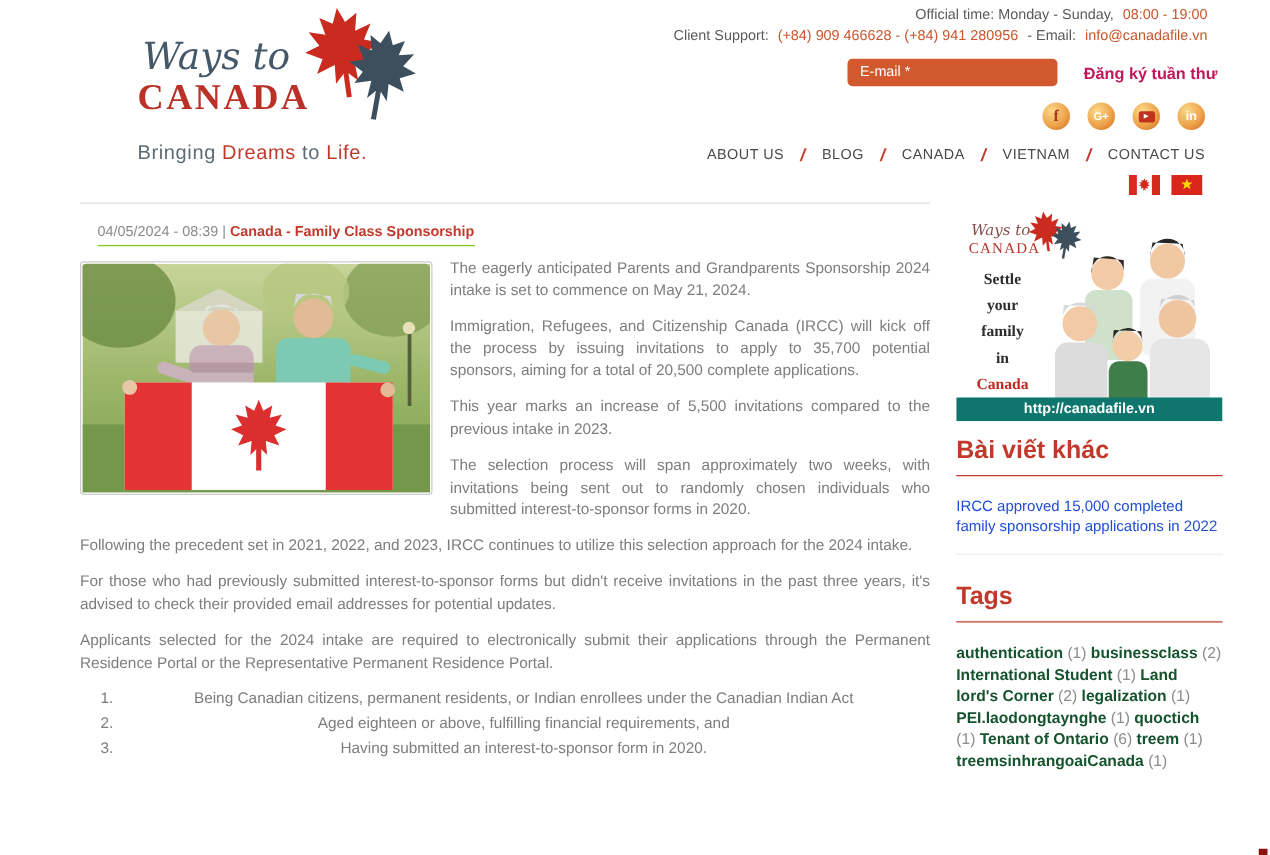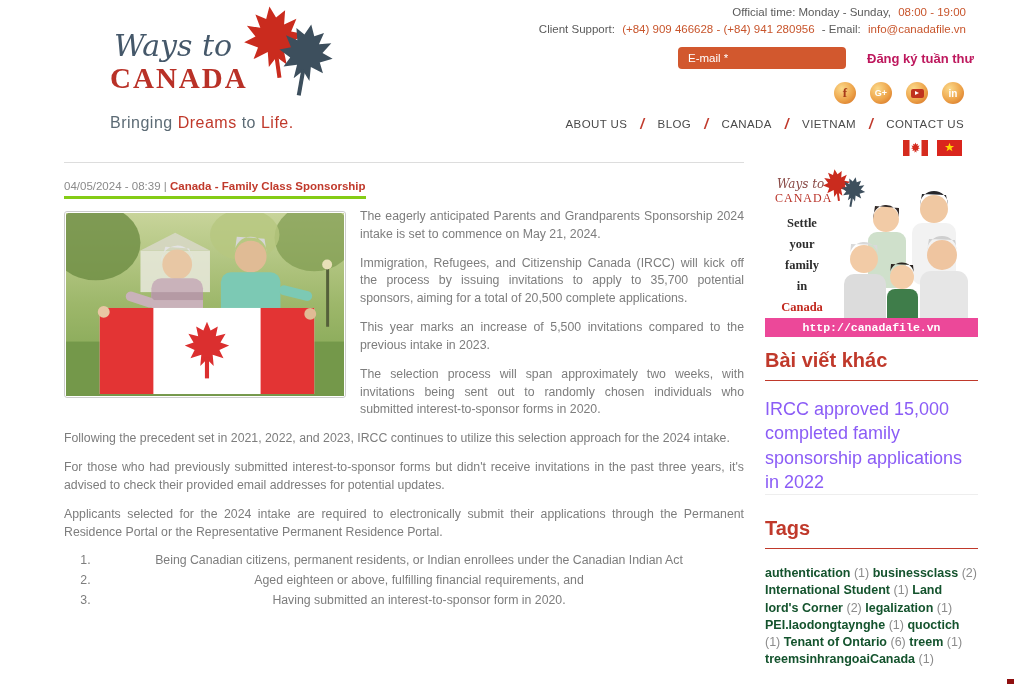--- a/index.html
+++ b/index.html
@@ -41,43 +41,43 @@
   .logo-tagline .red { color: #c0392b; }
 
   
   .content { display: flex; padding: 0 38px 0 64px; gap: 21px; align-items: flex-start; }
   .article { width: 680px; }
   .sidebar { width: 213px; }
 
   
   .article h1 { font-size: 19px; color: #3c3c3c; font-weight: bold; margin: 12px 0 12px; font-family: "Liberation Sans", sans-serif; }
   .title-rule { border: none; border-top: 1px solid #ddd; margin: 0 0 13px; }
-  .meta-line { display: inline-block; font-size: 11.5px; color: #8a8a8a; border-bottom: 3px solid #84cc16; padding-bottom: 4px; }
+  .meta-line { display: inline-block; font-size: 11.5px; color: #8a8a8a; border-bottom: 1px solid #84cc16; padding-bottom: 4px; margin-left: 14px; }
   .meta-line .cat { color: #c0392b; font-weight: bold; cursor: pointer; }
   .article-body { margin-top: 9px; font-size: 12.3px; line-height: 1.45; text-align: justify; color: #7d7d7d; }
   .article-photo { float: left; width: 282px; height: 187px; border: 1px solid #ccc; border-radius: 3px; padding: 1px; margin: 3px 14px 6px 0; background: #fff; }
   .article-photo svg { display: block; width: 100%; height: 100%; }
   .article-body p { margin: 0 0 11px; }
   .article-body ol { margin: 0 0 11px 30px; text-align: center; }
   .article-body li { margin-bottom: 2px; }
 
   
   .banner { position: relative; width: 213px; height: 170px; background: #fff; overflow: hidden; cursor: pointer; margin-top: 5px; }
   .banner-logo-script { position: absolute; left: 12px; top: 10px; font-family: "DejaVu Serif", serif; font-style: italic; font-size: 12px; color: #8a4a46; }
   .banner-logo-name { position: absolute; left: 10px; top: 24px; font-family: "Liberation Serif", serif; font-size: 12px; letter-spacing: 1px; color: #b93127; }
   .banner-leaves { position: absolute; left: 52px; top: 2px; }
   .banner-words { position: absolute; left: 14px; top: 46px; width: 46px; text-align: center; font-family: "Liberation Serif", serif; font-weight: bold; font-size: 12.5px; color: #2d2d2d; line-height: 21px; }
   .banner-words .red { color: #c2281e; }
   .banner-flag { position: absolute; left: 18px; top: 152px; }
   .banner-people { position: absolute; right: 0; top: 14px; }
-  .banner-bar { position: absolute; left: 0; bottom: 0; width: 100%; height: 19px; background: #ec4899; color: #fff; font-weight: bold; font-size: 11.5px; text-align: center; line-height: 19px; font-family: Liberation Mono, monospace; }
+  .banner-bar { position: absolute; left: 0; bottom: 0; width: 100%; height: 19px; background: #0f766e; color: #fff; font-weight: bold; font-size: 11.5px; text-align: center; line-height: 19px; font-family: Liberation Sans, sans-serif; }
 
   .side-heading { font-size: 20px; font-weight: bold; color: #c0392b; margin-top: 12px; }
   .side-rule { border: none; border-top: 1px solid #c0392b; margin: 8px 0 0; }
-  .side-post { display: block; font-size: 18px; color: #8b5cf6; line-height: 1.35; margin-top: 16px; border-bottom: 1px solid #eee; cursor: pointer; text-decoration: none; }
+  .side-post { display: block; font-size: 12px; color: #1d4ed8; line-height: 1.35; margin-top: 16px; padding-bottom: 14px; border-bottom: 1px solid #eee; cursor: pointer; text-decoration: none; }
   .tags-wrap { margin-top: 16px; font-size: 12.5px; line-height: 1.38; color: #8c8c8c; }
   .tag-link { color: #14532d; font-weight: bold; cursor: pointer; text-align: right; }
   .tag-count { color: #8c8c8c; font-weight: normal; }
   .tags-section .side-heading { margin-top: 22px; }
 
   .scrolltop-hint { position: absolute; right: 2px; bottom: 0; width: 7px; height: 5px; background: #8f0f0f; cursor: pointer; }
 </style>
 </head>
 <body>
 

